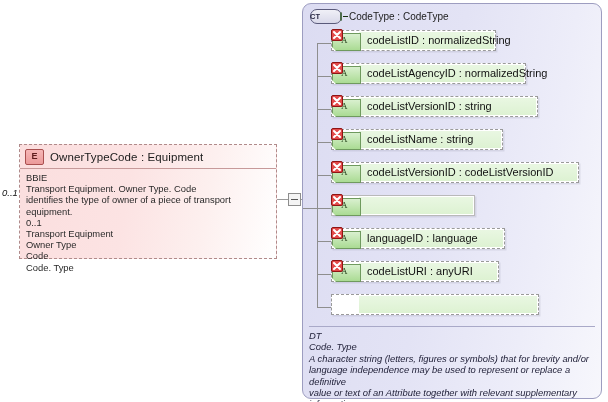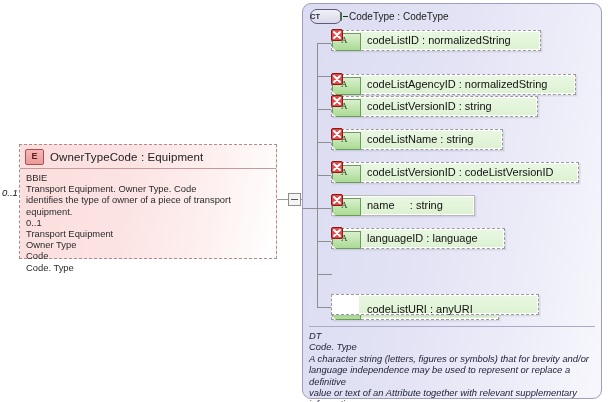--- a/index.html
+++ b/index.html
@@ -155,34 +155,34 @@
         <div class="spine" style="left: 14px; top: 171px; width: 15px; height: 1px;"></div>
         <div class="spine" style="left: 14px; top: 204px; width: 15px; height: 1px;"></div>
         <div class="spine" style="left: 14px; top: 237px; width: 15px; height: 1px;"></div>
         <div class="spine" style="left: 14px; top: 270px; width: 15px; height: 1px;"></div>
         <div class="spine" style="left: 14px; top: 303px; width: 15px; height: 1px;"></div>
         <div class="spine" style="left: 14px; top: 39px; width: 1px; height: 264px;"></div>
         <div class="spine" style="left: 0px; top: 204px; width: 15px; height: 1px;"></div>
       </div>
 
     <div id="attr-host">
-        <div class="attr" style="left: 28px; top: 26px; width: 210px;">
+        <div class="attr" style="left: 28px; top: 26px; width: 165px;">
           <div class="attr-labelbg"></div>
           <div class="attr-inner">
             <div class="attr-tag">
               <div class="tagshape"></div>
               <div class="xbadge"><svg viewBox="0 0 12 12" width="12" height="12">
                   <rect x="0.5" y="0.5" width="11" height="11" rx="1.5" fill="#e24a4a" stroke="#8f1414"></rect>
                   <path d="M3 3 L9 9 M9 3 L3 9" stroke="#ffffff" stroke-width="2.1" stroke-linecap="round"></path>
                 </svg></div>
             </div>
             <div class="attr-label">codeListID : normalizedString</div>
           </div>
         </div>
-        <div class="attr" style="left: 28px; top: 70px; width: 245px;">
+        <div class="attr" style="left: 28px; top: 59px; width: 195px;">
           <div class="attr-labelbg"></div>
           <div class="attr-inner">
             <div class="attr-tag">
               <div class="tagshape"></div>
               <div class="xbadge"><svg viewBox="0 0 12 12" width="12" height="12">
                   <rect x="0.5" y="0.5" width="11" height="11" rx="1.5" fill="#e24a4a" stroke="#8f1414"></rect>
                   <path d="M3 3 L9 9 M9 3 L3 9" stroke="#ffffff" stroke-width="2.1" stroke-linecap="round"></path>
                 </svg></div>
             </div>
             <div class="attr-label">codeListAgencyID : normalizedString</div>
@@ -230,37 +230,36 @@
         <div class="attr solid" style="left: 28px; top: 191px; width: 144px;">
           <div class="attr-labelbg"></div>
           <div class="attr-inner">
             <div class="attr-tag">
               <div class="tagshape"></div>
               <div class="xbadge"><svg viewBox="0 0 12 12" width="12" height="12">
                   <rect x="0.5" y="0.5" width="11" height="11" rx="1.5" fill="#e24a4a" stroke="#8f1414"></rect>
                   <path d="M3 3 L9 9 M9 3 L3 9" stroke="#ffffff" stroke-width="2.1" stroke-linecap="round"></path>
                 </svg></div>
             </div>
-            <div class="attr-label">name     : string</div>
           </div>
         </div>
         <div class="attr" style="left: 28px; top: 224px; width: 174px;">
           <div class="attr-labelbg"></div>
           <div class="attr-inner">
             <div class="attr-tag">
               <div class="tagshape"></div>
               <div class="xbadge"><svg viewBox="0 0 12 12" width="12" height="12">
                   <rect x="0.5" y="0.5" width="11" height="11" rx="1.5" fill="#e24a4a" stroke="#8f1414"></rect>
                   <path d="M3 3 L9 9 M9 3 L3 9" stroke="#ffffff" stroke-width="2.1" stroke-linecap="round"></path>
                 </svg></div>
             </div>
             <div class="attr-label">languageID : language</div>
           </div>
         </div>
-        <div class="attr" style="left: 28px; top: 257px; width: 168px; margin-top: 38px;">
+        <div class="attr" style="left: 28px; top: 257px; width: 168px;">
           <div class="attr-labelbg"></div>
           <div class="attr-inner">
             <div class="attr-tag">
               <div class="tagshape"></div>
               <div class="xbadge"><svg viewBox="0 0 12 12" width="12" height="12">
                   <rect x="0.5" y="0.5" width="11" height="11" rx="1.5" fill="#e24a4a" stroke="#8f1414"></rect>
                   <path d="M3 3 L9 9 M9 3 L3 9" stroke="#ffffff" stroke-width="2.1" stroke-linecap="round"></path>
                 </svg></div>
             </div>
             <div class="attr-label">codeListURI : anyURI</div>

